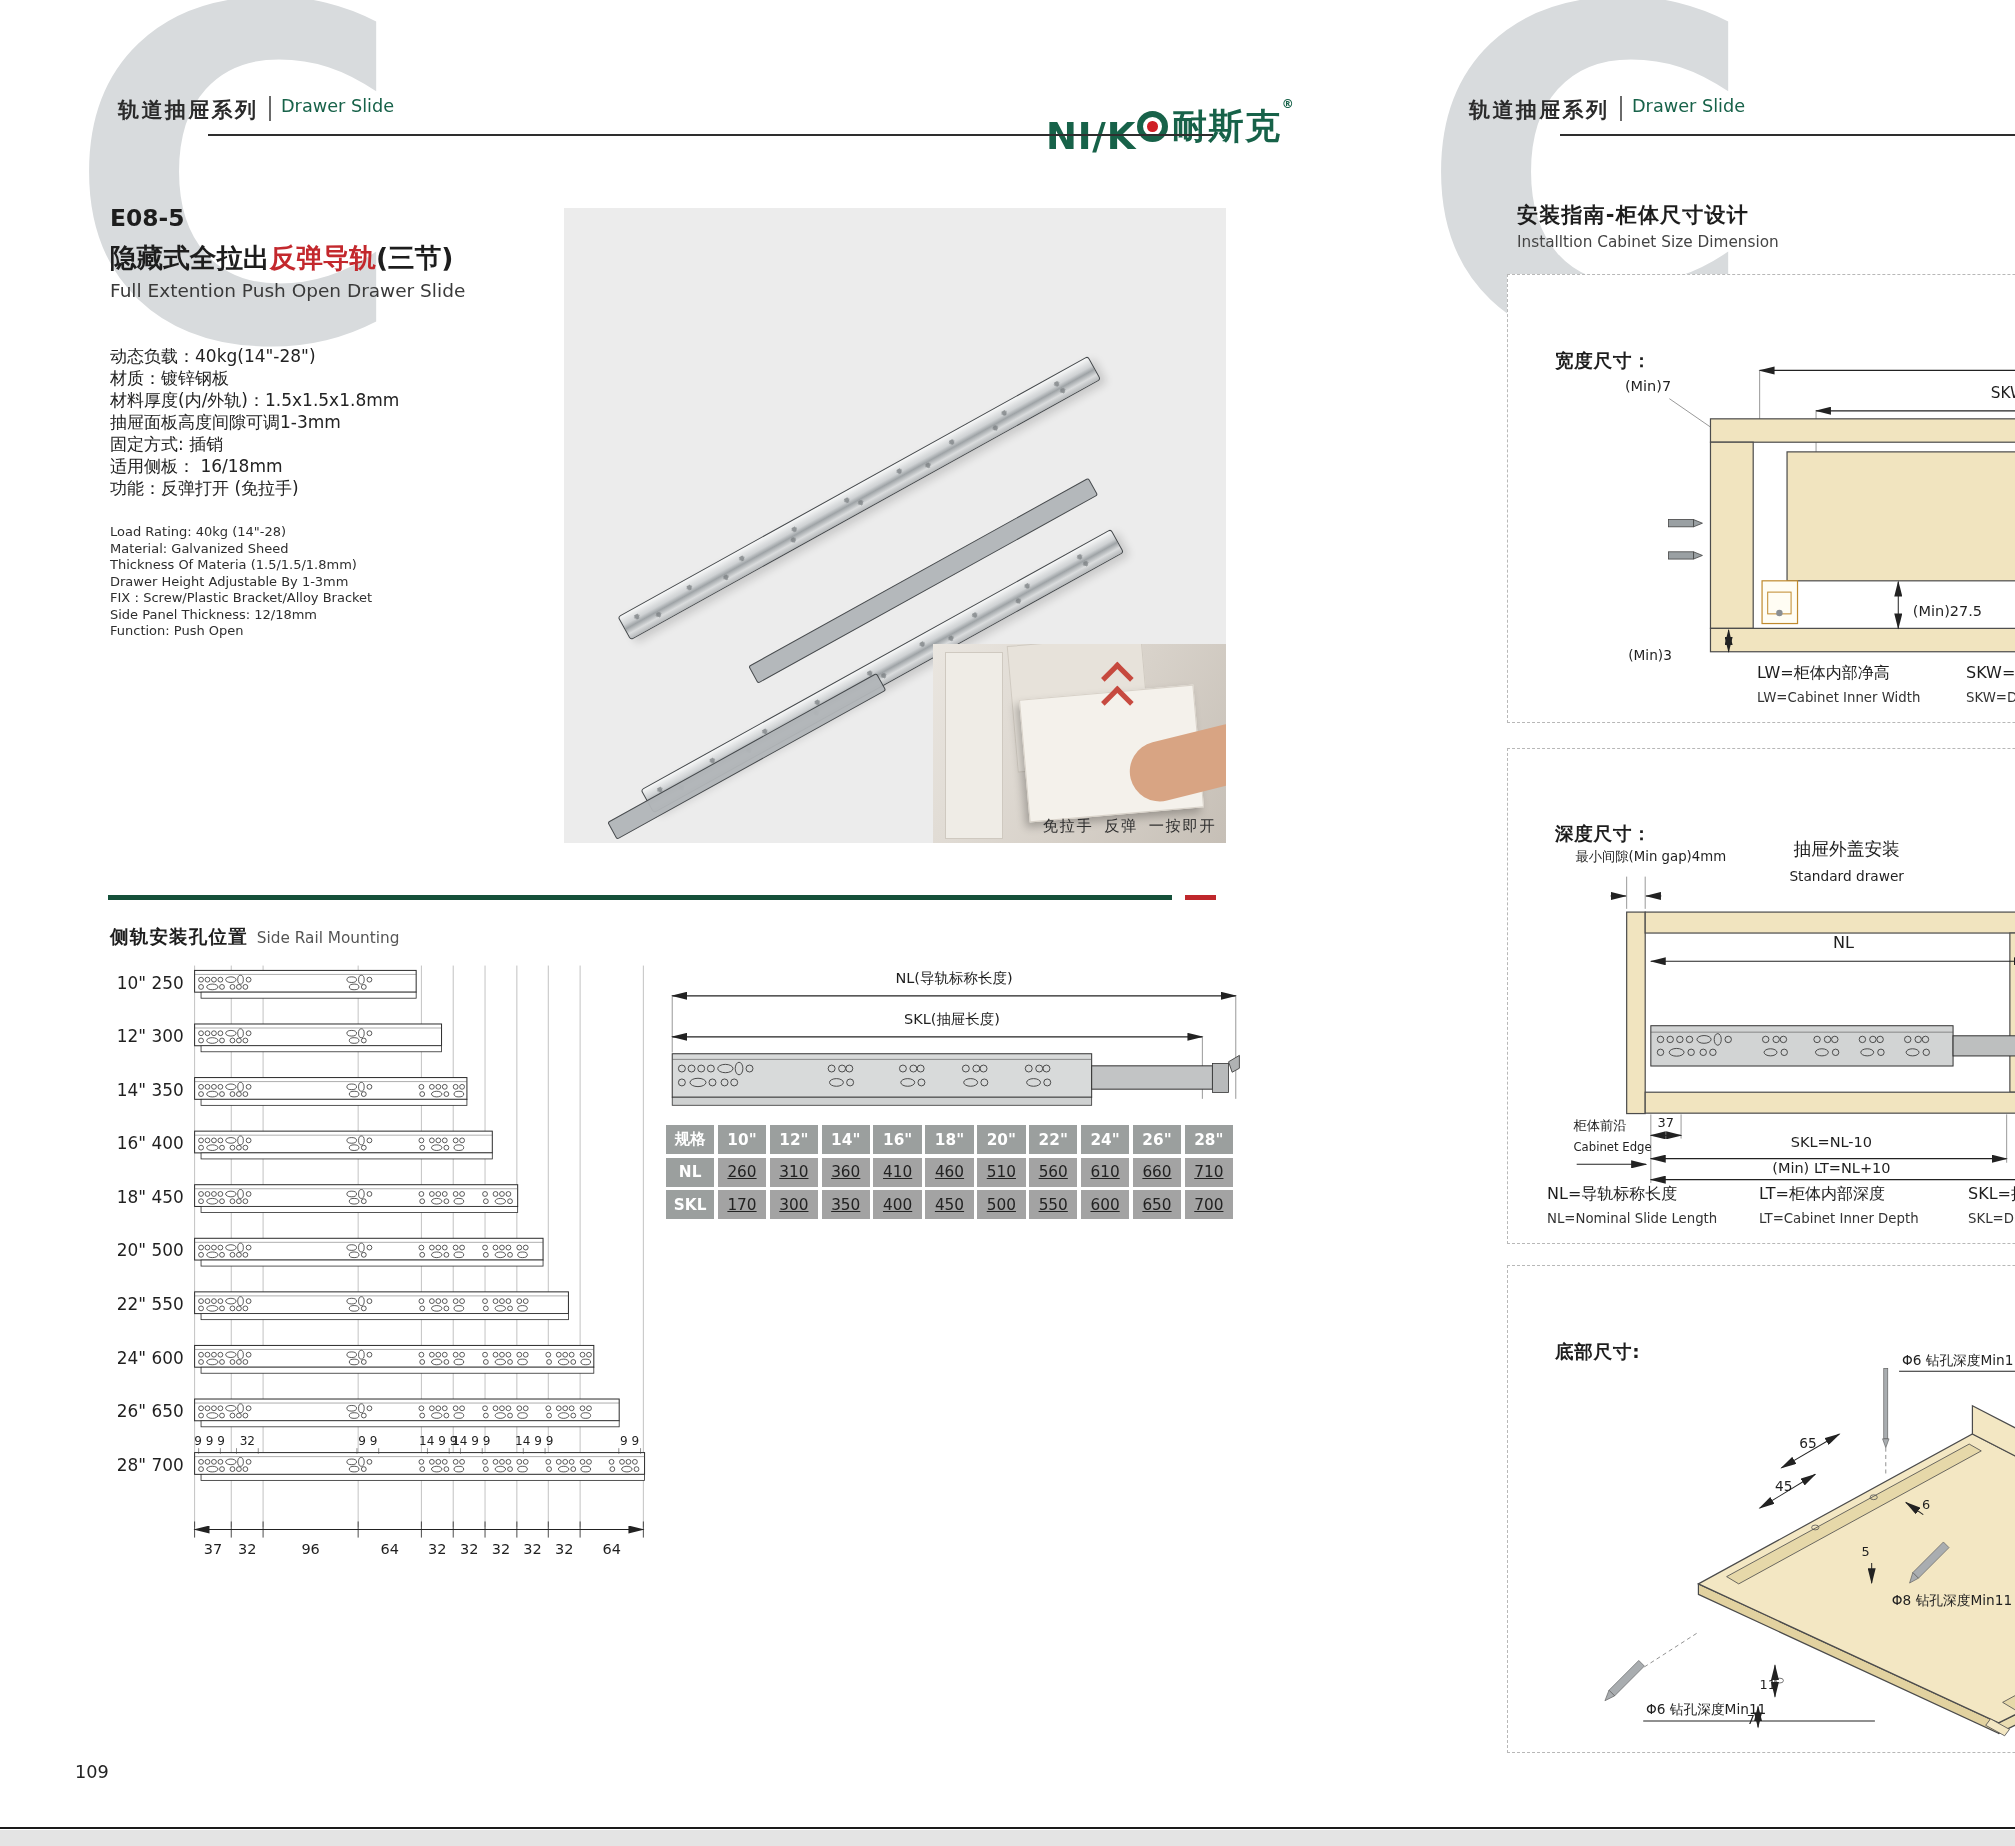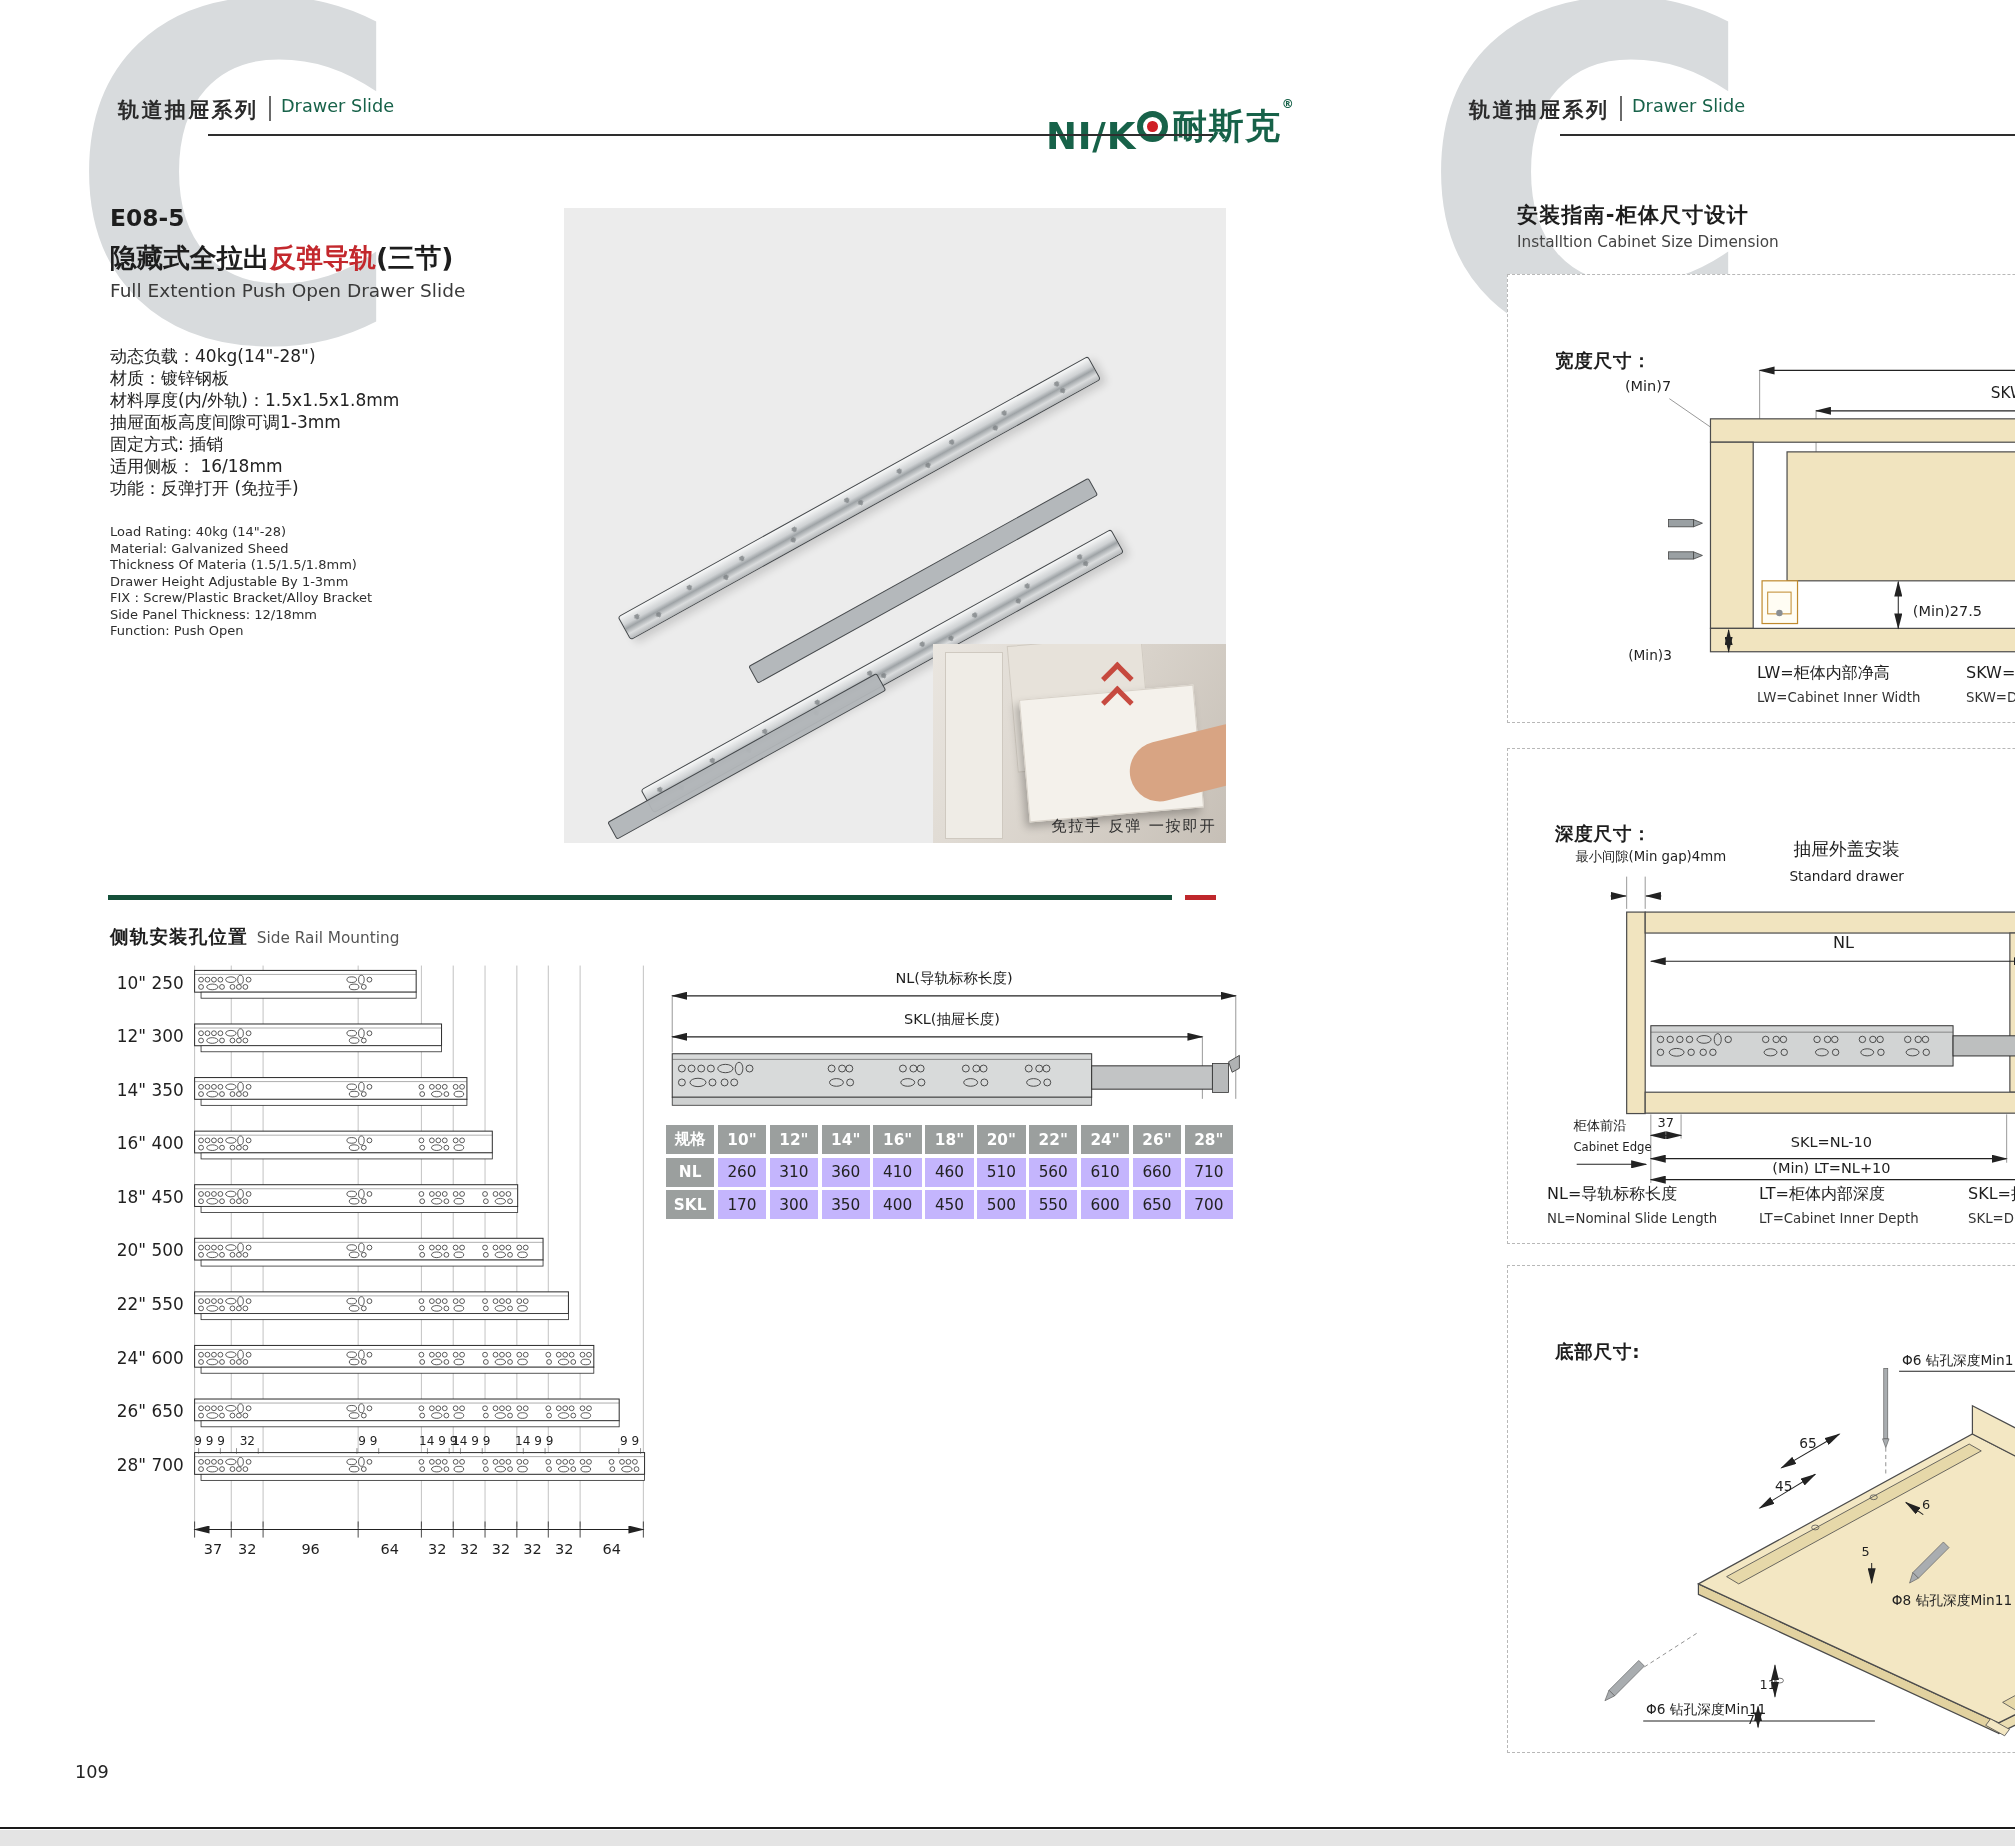--- a/index.html
+++ b/index.html
@@ -49,21 +49,21 @@
   
   .divider-green{position:absolute;background:#15503a;}
   .divider-red{position:absolute;background:#bf272c;}
   .sec-title{position:absolute;display:flex;align-items:baseline;}
   .sec-title .zh{font-size:18.5px;font-weight:700;color:#1d1d1d;letter-spacing:1.2px;}
   .sec-title .en{font-size:15.3px;color:#555;margin-left:8.9px;}
   
   .spec-table{position:absolute;display:grid;grid-template-columns:repeat(11,1fr);gap:3.6px;}
   .cell{display:flex;align-items:center;justify-content:center;height:29px;font-size:15.3px;}
   .cell.h{background:#9b9f9e;color:#fff;font-weight:600;}
-  .cell.v{background:#c4b5fd;color:#222;}
+  .cell.v{background:#a3a3a3;color:#222;text-decoration:underline;}
   
   .rhead-zh{position:absolute;font-size:21px;font-weight:700;color:#1d1d1d;letter-spacing:1.2px;}
   .rhead-en{position:absolute;font-size:15.3px;color:#444;}
   .dash-box{position:absolute;border:1.2px dashed #b8b8b8;background:#fff;}
   .box-title{position:absolute;font-size:18.5px;font-weight:700;color:#1d1d1d;letter-spacing:0.8px;margin-top:43px;}
   .legend-wrap{position:absolute;}
   .legend-item{position:absolute;top:0;}
   .lg-zh{font-size:16px;color:#1e1e1e;font-weight:500;}
   .lg-en{font-size:13.3px;color:#333;margin-top:6.4px;}
   .pagenum{position:absolute;font-size:17.7px;color:#222;}
@@ -136,21 +136,21 @@
 
   <div class="photo" style="left:564px;top:208px;width:662px;height:635px;">
     <div class="slide" style="left:60px;top:407px;width:536px;transform:rotate(-29deg);">
         <div class="holes"></div>
       </div>
     <div class="slide-sub" style="left:189px;top:457px;width:387px;transform:rotate(-29deg);"></div>
     <div class="slide" style="left:83px;top:580px;width:536px;transform:rotate(-29deg);">
         <div class="holes"></div>
       </div>
     <div class="slide-sub" style="left:48px;top:613px;width:306px;transform:rotate(-29deg);"></div>
-    <div class="inset" style="left:369px;top:436px;width:293px;height:199px;">
+    <div class="inset" style="left:369px;top:436px;width:293px;height:199px;font-family:Liberation Mono, monospace;">
       <div class="in-rect" style="left:12px;top:8px;width:56px;height:185px;background:#efece6;border:0.8px solid #cfc9c0;"></div>
       <div class="in-rect" style="left:79px;top:-4px;width:133px;height:125px;background:#e7e2da;border:0.8px solid #d0cac1;transform:rotate(-5deg);"></div>
       <div class="in-rect" style="left:91px;top:48px;width:173px;height:121px;background:#f4f1eb;border:0.8px solid #d8d2c9;transform:rotate(-5deg);box-shadow:-4px 4.8px 8.9px rgba(0,0,0,.25);"></div>
       <div class="chev" style="left:173px;top:23.4px;"></div>
       <div class="chev" style="left:173px;top:47px;"></div>
       <div class="in-rect" style="right:-16px;bottom:48px;width:113px;height:60px;background:#d8a483;border-radius:36px 12px 16px 36px;transform:rotate(-14deg);"></div>
       <div class="caption">免拉手 反弹 一按即开</div>
     </div>
   </div>
 

